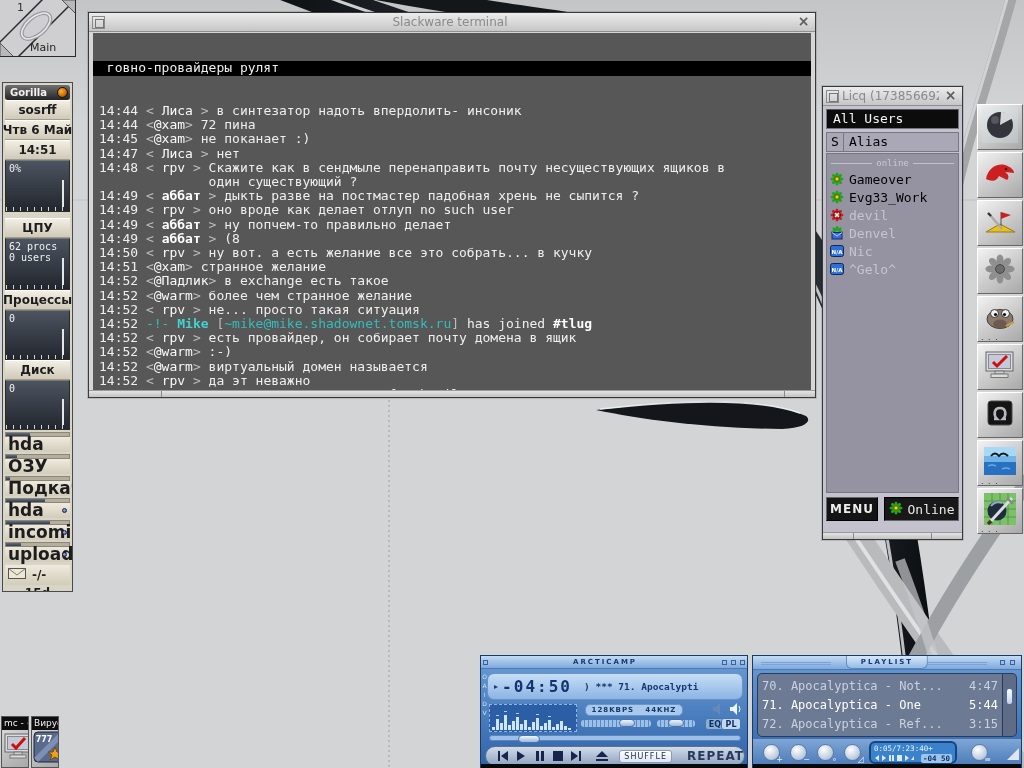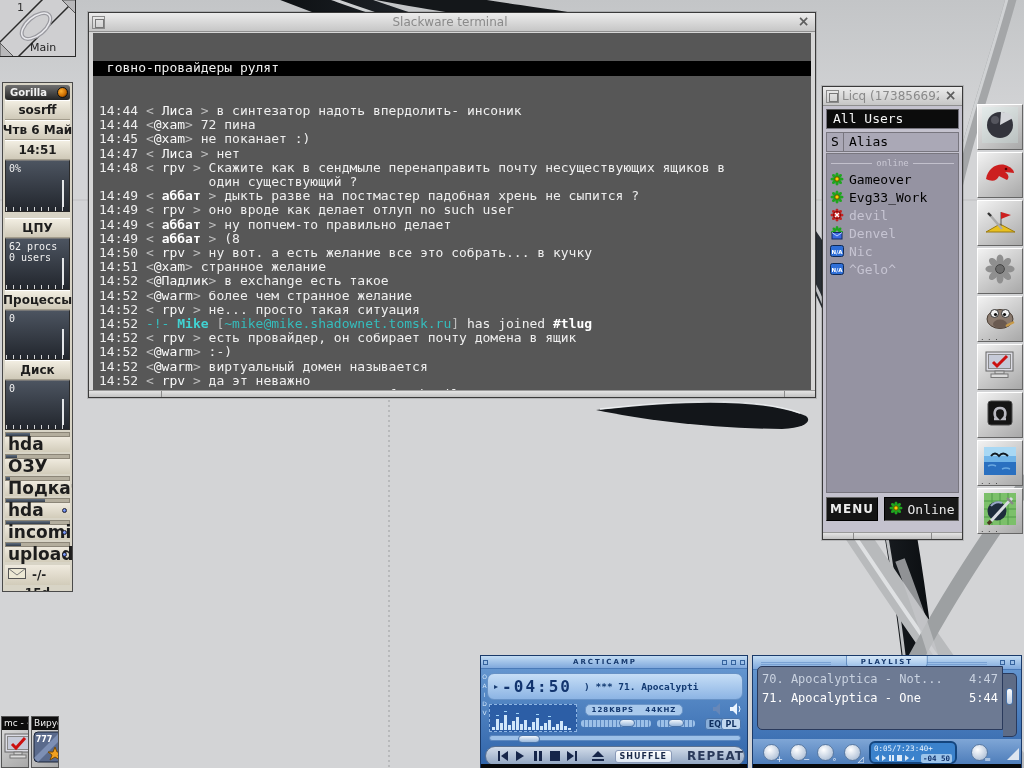--- a/index.html
+++ b/index.html
@@ -136,35 +136,35 @@
   .xm-handle{position:absolute;top:-1px;width:16px;height:8px;border-radius:4px;background:linear-gradient(#f0f6fc,#9ab8dc);
              border:1px solid #4a74aa;}
   .xm-btn{position:absolute;top:62px;height:12px;border-radius:3px;font-size:8px;font-weight:bold;
           text-align:center;line-height:11px;color:#0f2f5f;}
   .xm-progress{position:absolute;left:8px;top:79px;width:252px;height:6px;border-radius:3px;background:#9cc0e8;
                border:1px solid #5a86be;}
   .xm-ctrlbar{position:absolute;left:4px;top:90px;width:260px;height:20px;border-radius:10px;
               background:linear-gradient(#d2dcea,#8ea3c0);border:1px solid #5a7090;display:flex;align-items:center;}
   .xm-cbtn{width:22px;height:14px;display:flex;align-items:center;justify-content:center;}
   .xm-shuffle{margin-left:8px;background:linear-gradient(#ffffff,#dce6f2);border:1px solid #8a9ab8;border-radius:3px;
-              font-size:8px;font-weight:bold;color:#1a2a4a;padding:1px 4px;letter-spacing:1px;}
+              font-size:8px;font-weight:normal;color:#1a2a4a;padding:1px 4px;letter-spacing:1px;}
   .xm-repeat{font-size:12px;font-weight:bold;color:#2a3a5a;margin-left:15px;letter-spacing:1px;}
   .xm-strip{position:absolute;left:0;right:0;bottom:0;height:5px;background:#06080a;}
 
   
   #plwin{position:absolute;left:752px;top:655px;width:270px;height:115px;z-index:5;
          background:linear-gradient(#6a9cd4,#2e62a8);border:1px solid #1a3a6a;}
   .pl-titlebar{height:14px;position:relative;background:linear-gradient(#c2dcf4,#7fa8dc);
                border-bottom:1px solid #4a7ab8;}
   .pl-title{position:absolute;left:50%;top:0;transform:translateX(-50%);padding:0 14px;height:13px;
             background:linear-gradient(#d6e8f8,#96bce8);border:1px solid #5d88bc;border-top:none;border-radius:0 0 6px 6px;
             font-size:7px;font-weight:bold;letter-spacing:2px;color:#16396e;line-height:12px;}
   .pl-lines{position:absolute;top:6px;height:3px;width:70px;
             background:repeating-linear-gradient(#7aa2d4 0 1px,transparent 1px 2px);}
-  .pl-list{position:absolute;left:4px;top:10px;width:246px;height:64px;background:#6d7a93;
+  .pl-list{position:absolute;left:4px;top:17px;width:246px;height:64px;background:#6d7a93;
            border:1px solid #2a3a5c;border-radius:5px 0 0 5px;padding:3px 4px;overflow:hidden;}
   .pl-row{display:flex;justify-content:space-between;font-family:"DejaVu Sans Mono",monospace;font-size:12px;
           line-height:19px;color:#c9d2e0;white-space:nowrap;}
   .pl-row.cur{color:#ffffff;}
   .pl-scroll{position:absolute;left:250px;top:17px;width:14px;height:64px;background:#5e6c86;
              border:1px solid #2a3a5c;border-left:none;border-radius:0 5px 5px 0;}
   .pl-thumb{position:absolute;left:3px;top:14px;width:7px;height:17px;border-radius:3px;
             background:linear-gradient(#ffffff,#c2d0e4);border:1px solid #4a74aa;}
   .pl-bottom{position:absolute;left:0;right:0;top:83px;height:27px;display:flex;align-items:center;
              background:linear-gradient(#7fa6d6,#4a7ab8);}
@@ -686,20 +686,24 @@
   </div>
   <div class="pl-list">
         <div class="pl-row">
       <span>70. Apocalyptica - Not...</span>
       <span>4:47</span>
     </div>
         <div class="pl-row cur">
       <span>71. Apocalyptica - One</span>
       <span>5:44</span>
     </div>
+        <div class="pl-row">
+      <span>72. Apocalyptica - Ref...</span>
+      <span>3:15</span>
+    </div>
       </div>
   <div class="pl-scroll">
     <div class="pl-thumb"></div>
   </div>
   <div class="pl-bottom">
     <div class="pl-knob">
           <span>+</span>
         </div>
     <div class="pl-knob">
           <span>−</span>

